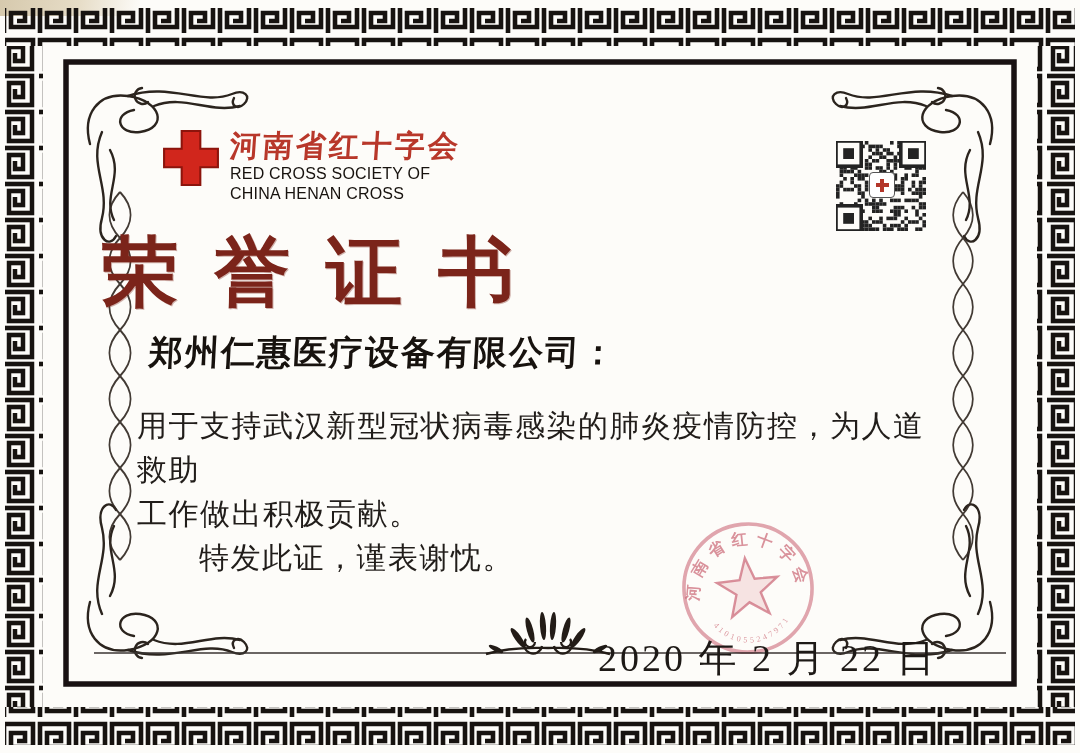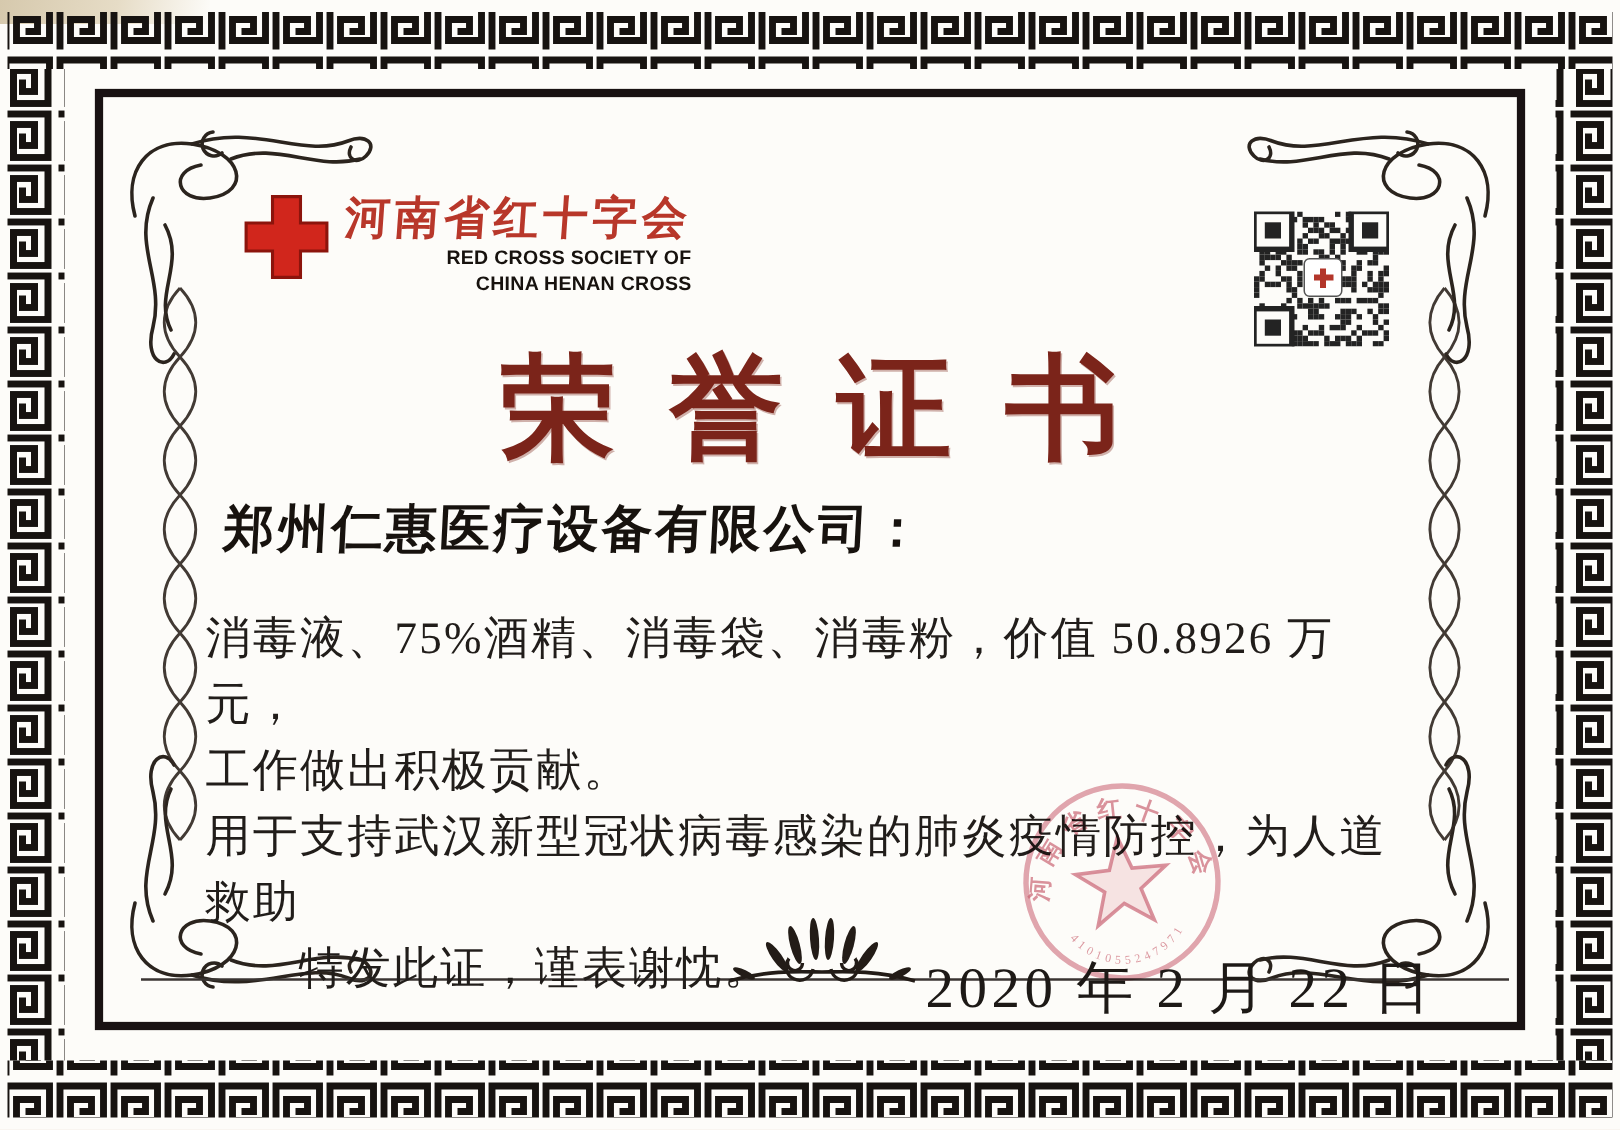--- a/index.html
+++ b/index.html
@@ -24,42 +24,42 @@
     display:flex;align-items:flex-start;gap:10px;
   }
   .logo-text{display:flex;flex-direction:column;}
   .logo-cn{
     font-size:30px;font-weight:bold;color:#b8372a;
     letter-spacing:3px;line-height:1.1;
     transform:skewX(-4deg);
   }
   .logo-en{
     font-family:"Liberation Sans","DejaVu Sans",sans-serif;
-    font-size:13px;font-weight:700;color:#17120e;
-    letter-spacing:0.2px;line-height:1.07;margin-top:3px;text-align:right;
+    font-size:16px;font-weight:400;color:#17120e;
+    letter-spacing:0.2px;line-height:1.07;margin-top:3px;
   }
 
   
   .qr{position:absolute;left:836px;top:141px;width:90px;height:90px;}
   .qr-center{
     position:absolute;left:33px;top:31px;width:24px;height:24px;
     background:#fff;border-radius:4px;border:1px solid #555;
     display:flex;align-items:center;justify-content:center;
   }
   .qr-cross{position:relative;width:13px;height:13px;}
   .qr-cross::before,.qr-cross::after{
     content:"";position:absolute;background:#b3362a;
   }
   .qr-cross::before{left:4.5px;top:0;width:4px;height:13px;}
   .qr-cross::after{left:0;top:4.5px;width:13px;height:4px;}
 
   
   .title{
     position:absolute;left:66px;top:222px;width:948px;
-    text-align:center;font-size:76px;font-weight:bold;
+    font-size:76px;font-weight:bold;
     color:#7b241a;letter-spacing:36px;text-indent:36px;
     text-shadow:1px 1px 0 rgba(123,36,26,.35);
   }
 
   
   .recipient{
     position:absolute;left:149px;top:330px;
     font-size:34px;font-weight:900;color:#17120e;
     letter-spacing:2px;transform:skewX(-3deg);
   }
@@ -74,21 +74,21 @@
 
   
   .seal{
     position:absolute;left:678px;top:518px;width:140px;height:140px;
     transform:rotate(-6deg);mix-blend-mode:multiply;opacity:.9;
   }
 
   
   .date{
     position:absolute;left:598px;top:633px;
-    font-size:38px;color:#1d1916;letter-spacing:3px;margin-left:19px;
+    font-size:38px;color:#1d1916;letter-spacing:3px;
   }
 </style>
 </head>
 <body>
 
 <div class="page">
 
   <div class="photo-corner"></div>
 
   <svg class="border-svg" width="1080" height="753" viewBox="0 0 1080 753">
@@ -371,23 +371,22 @@
     <div class="qr-center">
       <div class="qr-cross"></div>
     </div>
   </div>
 
   <div class="title">荣誉证书</div>
 
   <div class="recipient">郑州仁惠医疗设备有限公司：</div>
 
   <div class="body-text">
-    <div>消毒液、75%酒精、消毒袋、消毒粉，价值 50.8926 万元，</div>
+    <div>用于支持武汉新型冠状病毒感染的肺炎疫情防控，为人道救助</div>
     <div>工作做出积极贡献。</div>
-    <div>用于支持武汉新型冠状病毒感染的肺炎疫情防控，为人道救助</div>
     <div class="indent">特发此证，谨表谢忱。</div>
   </div>
 
   <div class="seal">
     <svg width="140" height="140" viewBox="0 0 140 140">
       <circle cx="70" cy="70" r="64" fill="none" stroke="rgba(201,95,114,.62)" stroke-width="3.6"></circle>
       <path id="sealTop" d="M20,76 A50,50 0 0 1 120,76" fill="none"></path>
       <path id="sealBot" d="M26,92 A46,46 0 0 0 114,92" fill="none"></path>
       <text font-size="16" fill="rgba(198,84,102,.7)" letter-spacing="7" font-weight="bold">
         <textPath href="#sealTop" startOffset="50%" text-anchor="middle">河南省红十字会</textPath>

